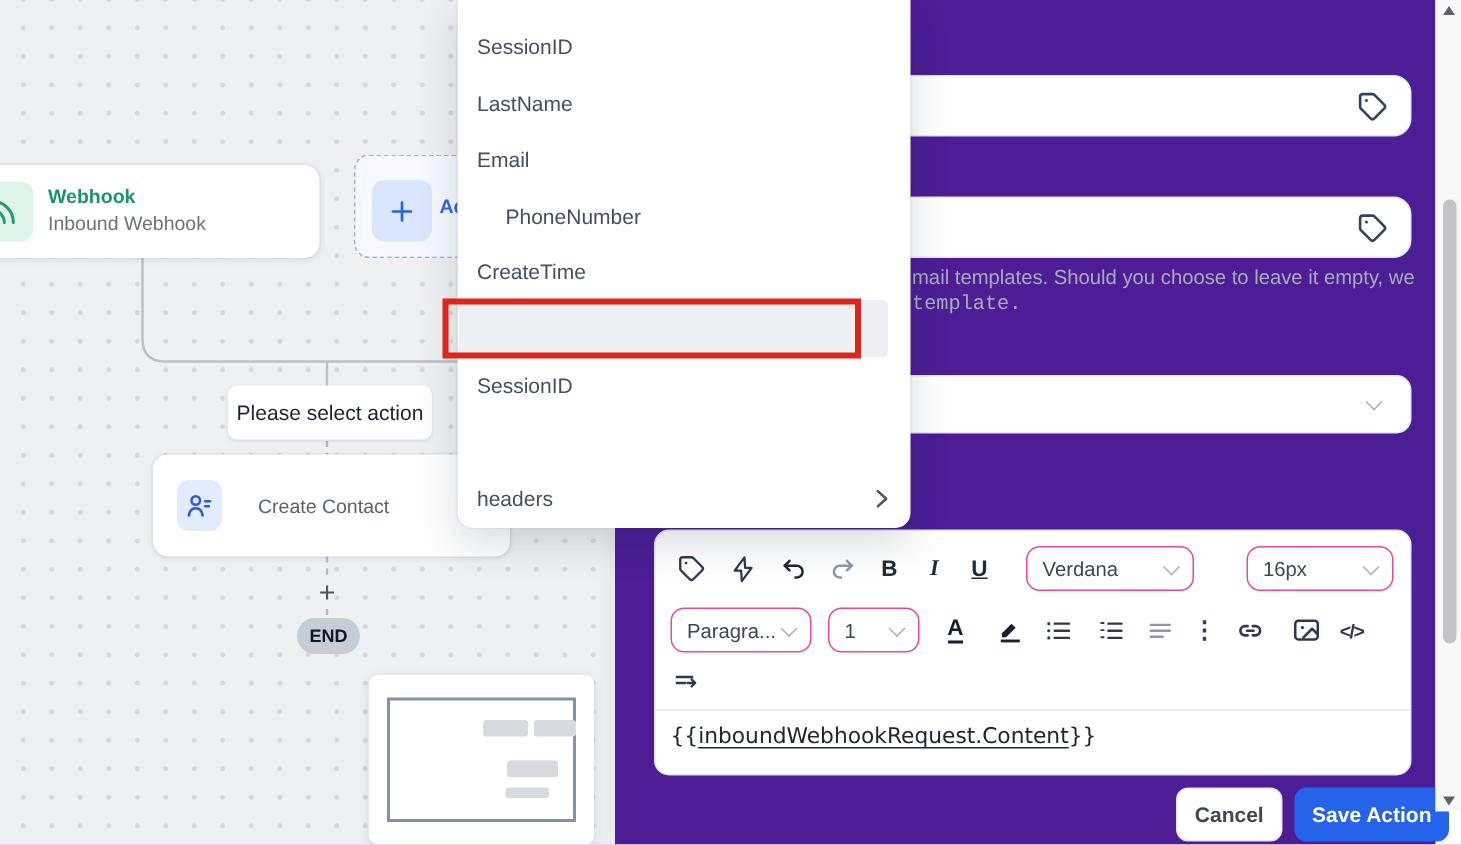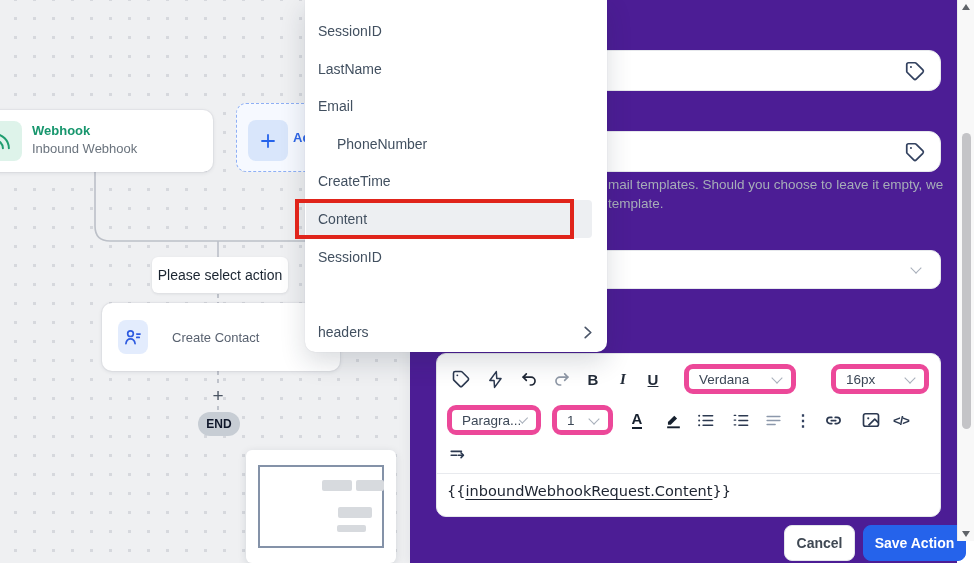--- a/index.html
+++ b/index.html
@@ -44,21 +44,21 @@
   .tag-ic { position:absolute; right:14px; top:9px; width:22px; height:22px; color:#32415f; }
   .helper { position:absolute; left:198px; font-size:13.5px; color:#a6adb8; }
   .selectbox { position:absolute; left:20px; top:250px; width:511px; height:39px; background:#fff;
     border:1px solid #e6e8ec; border-radius:10px; }
   .chev { display:inline-block; width:8px; height:8px; border-right:1.6px solid #a8afba;
     border-bottom:1.6px solid #a8afba; transform:rotate(45deg); }
   .editor { position:absolute; left:26px; top:353px; width:505px; height:164px; background:#fff;
     border:1px solid #e5e7eb; border-radius:10px; }
   .tb-btn { position:absolute; width:28px; height:28px; display:flex; align-items:center; justify-content:center;
     color:#2c3950; cursor:pointer; }
-  .tb-sel { position:absolute; height:30px; border:5px solid #ec4899; border-radius:9px; background:#fff;
+  .tb-sel { position:absolute; height:30px; border:1px solid #ec4899; border-radius:9px; background:#fff;
     display:flex; align-items:center; justify-content:space-between; padding:0 10px; font-size:13.5px; color:#3c4756; }
   .tb-txt { font-size:15px; font-weight:bold; color:#222b38; }
   .ed-sep { position:absolute; left:0; top:119px; width:100%; border-top:1px solid #e8eaee; }
   .ed-content { position:absolute; left:10px; top:129px; font-family:"DejaVu Sans", sans-serif;
     font-size:14.5px; color:#202733; }
   .squiggle { text-decoration-line:underline; text-decoration-style:wavy; text-decoration-color:#e3342f;
     text-decoration-thickness:1px; text-underline-offset:3px;text-decoration:underline; }
   .btn { position:absolute; top:525px; height:36px; border-radius:8px; font-size:14px; font-weight:bold;
     display:flex; align-items:center; justify-content:center; cursor:pointer; }
   .btn-cancel { left:374px; width:71px; background:#fff; border:1px solid #e2e5ea; color:#3f4853; }
@@ -158,21 +158,21 @@
     <div class="tag-input" style="top:131px;">
       <div class="tag-ic">
         <svg width="22" height="22" viewBox="0 0 24 24" fill="none" stroke="currentColor" stroke-width="1.9">
           <path d="M20.6 13.4 13.4 20.6a2 2 0 0 1-2.8 0L3.4 13.4A2 2 0 0 1 3 12V5a2 2 0 0 1 2-2h7c.5 0 1 .2 1.4.6l7.2 7.2a2 2 0 0 1 0 2.6Z"></path>
           <circle cx="7.6" cy="7.6" r="1.1" fill="currentColor" stroke="none"></circle>
         </svg>
       </div>
     </div>
 
     <div class="helper" style="top:177px;">mail templates. Should you choose to leave it empty, we</div>
-    <div class="helper" style="top:196px;">template.</div>
+    <div class="helper" style="top:196px;font-family:Liberation Mono, monospace;">template.</div>
 
     <div class="selectbox">
       <span class="chev" style="position:absolute; right:20px; top:13px;"></span>
     </div>
 
     <div class="editor">
 
       <div class="tb-btn" style="left:10px; top:11px;">
         <svg width="20" height="20" viewBox="0 0 24 24" fill="none" stroke="currentColor" stroke-width="1.9">
           <path d="M20.6 13.4 13.4 20.6a2 2 0 0 1-2.8 0L3.4 13.4A2 2 0 0 1 3 12V5a2 2 0 0 1 2-2h7c.5 0 1 .2 1.4.6l7.2 7.2a2 2 0 0 1 0 2.6Z"></path>
@@ -279,21 +279,20 @@
   </div>
 
   <div class="dropdown">
     <div class="dd-hover"></div>
     <div class="dd-item" style="top:-27px;">Type</div>
     <div class="dd-item" style="top:12px;">SessionID</div>
     <div class="dd-item" style="top:50px;">LastName</div>
     <div class="dd-item" style="top:87px;">Email</div>
     <div class="dd-item" style="top:125px;padding-left:32px;">PhoneNumber</div>
     <div class="dd-item" style="top:162px;">CreateTime</div>
-    <div class="dd-item" style="top:200px;">Content</div>
     <div class="dd-item" style="top:238px;">SessionID</div>
     <div class="dd-item" style="top:313px;">headers</div>
     <div class="dd-chevr">
       <svg width="10" height="13" viewBox="0 0 10 14" fill="none" stroke="currentColor" stroke-width="1.8" stroke-linecap="round" stroke-linejoin="round">
         <path d="m2 1.5 6 5.5-6 5.5"></path>
       </svg>
     </div>
   </div>
 
   <div class="annotation"></div>

